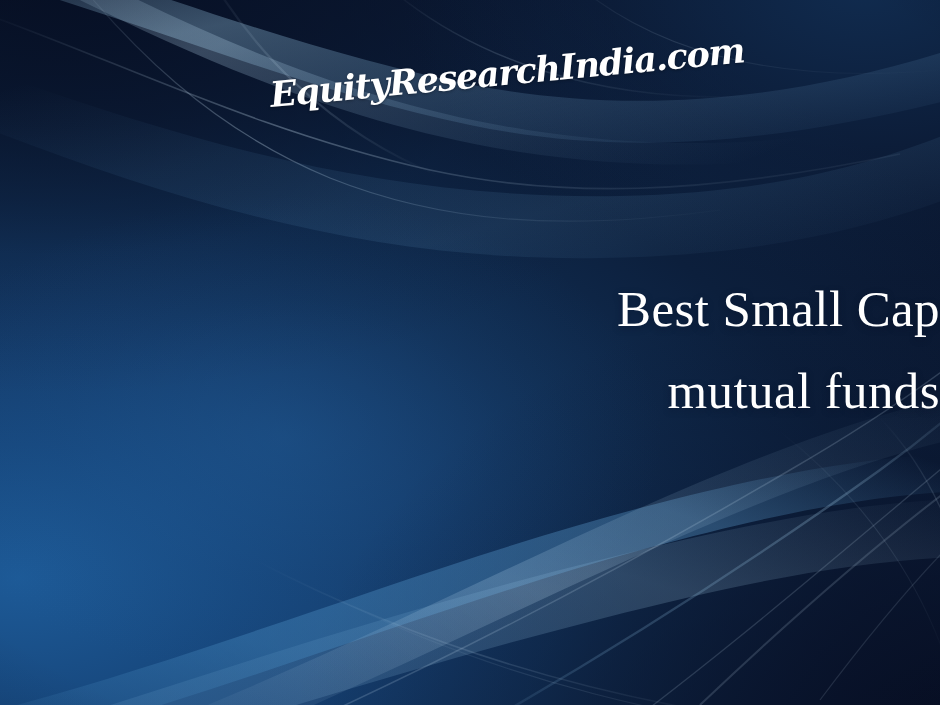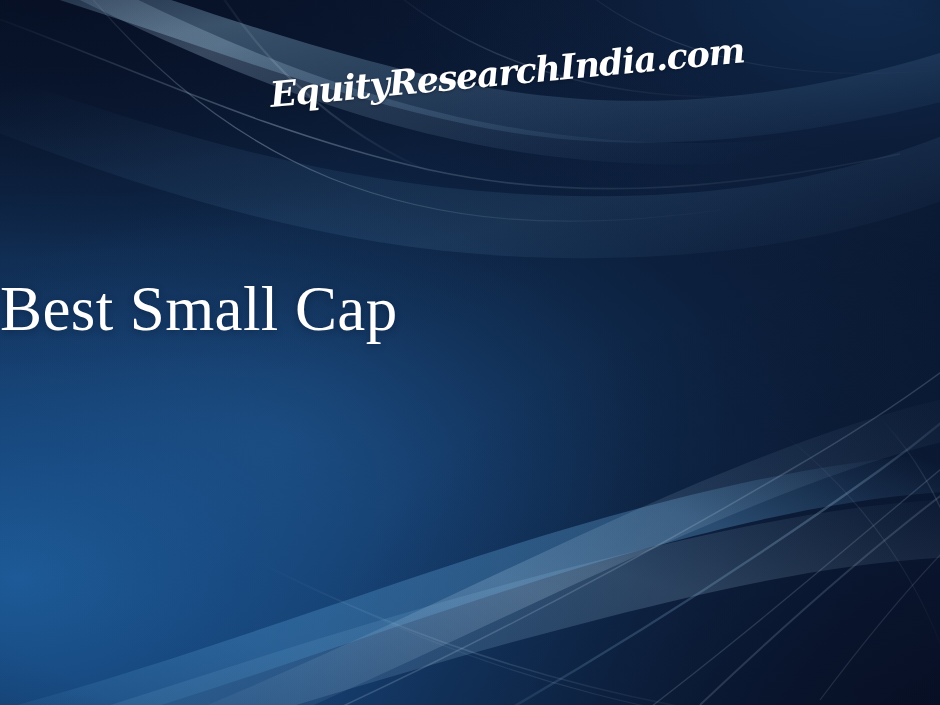--- a/index.html
+++ b/index.html
@@ -76,25 +76,25 @@
     letter-spacing: -1.2px;
     white-space: nowrap;
     text-shadow: 0 1px 3px rgba(0,0,0,0.32);
   }
 
   .title {
     position: absolute;
     left: 0;
     right: 0;
     top: 268px;
-    text-align: left;
+    text-align: right;
     color: #ffffff;
     font-family: "Liberation Serif", "DejaVu Serif", serif;
     font-weight: 400;
-    font-size: 63px;
+    font-size: 51px;
     line-height: 82px;
     letter-spacing: 0.4px;
     text-shadow: 0 2px 7px rgba(4,14,34,0.35);
   }
   .title-line { display: block; white-space: nowrap; }
 </style>
 </head>
 <body>
 
 <div id="poster">
@@ -171,15 +171,16 @@
     <path d="M 880 418 C 930 470, 960 540, 975 620" fill="none" stroke="url(#rbThin)" stroke-width="1.3" opacity="0.42"></path>
     <path d="M 778 430 C 858 492, 920 576, 950 672" fill="none" stroke="url(#rbThin)" stroke-width="1.1" opacity="0.34"></path>
   </svg>
 
   <div class="bg-vignette"></div>
 
   <div class="logo">EquityResearchIndia.com</div>
 
   <div class="title">
     <span class="title-line">Best Small Cap</span>
+    <span class="title-line">mutual funds</span>
   </div>
 
 </div>
 
 </body></html>

